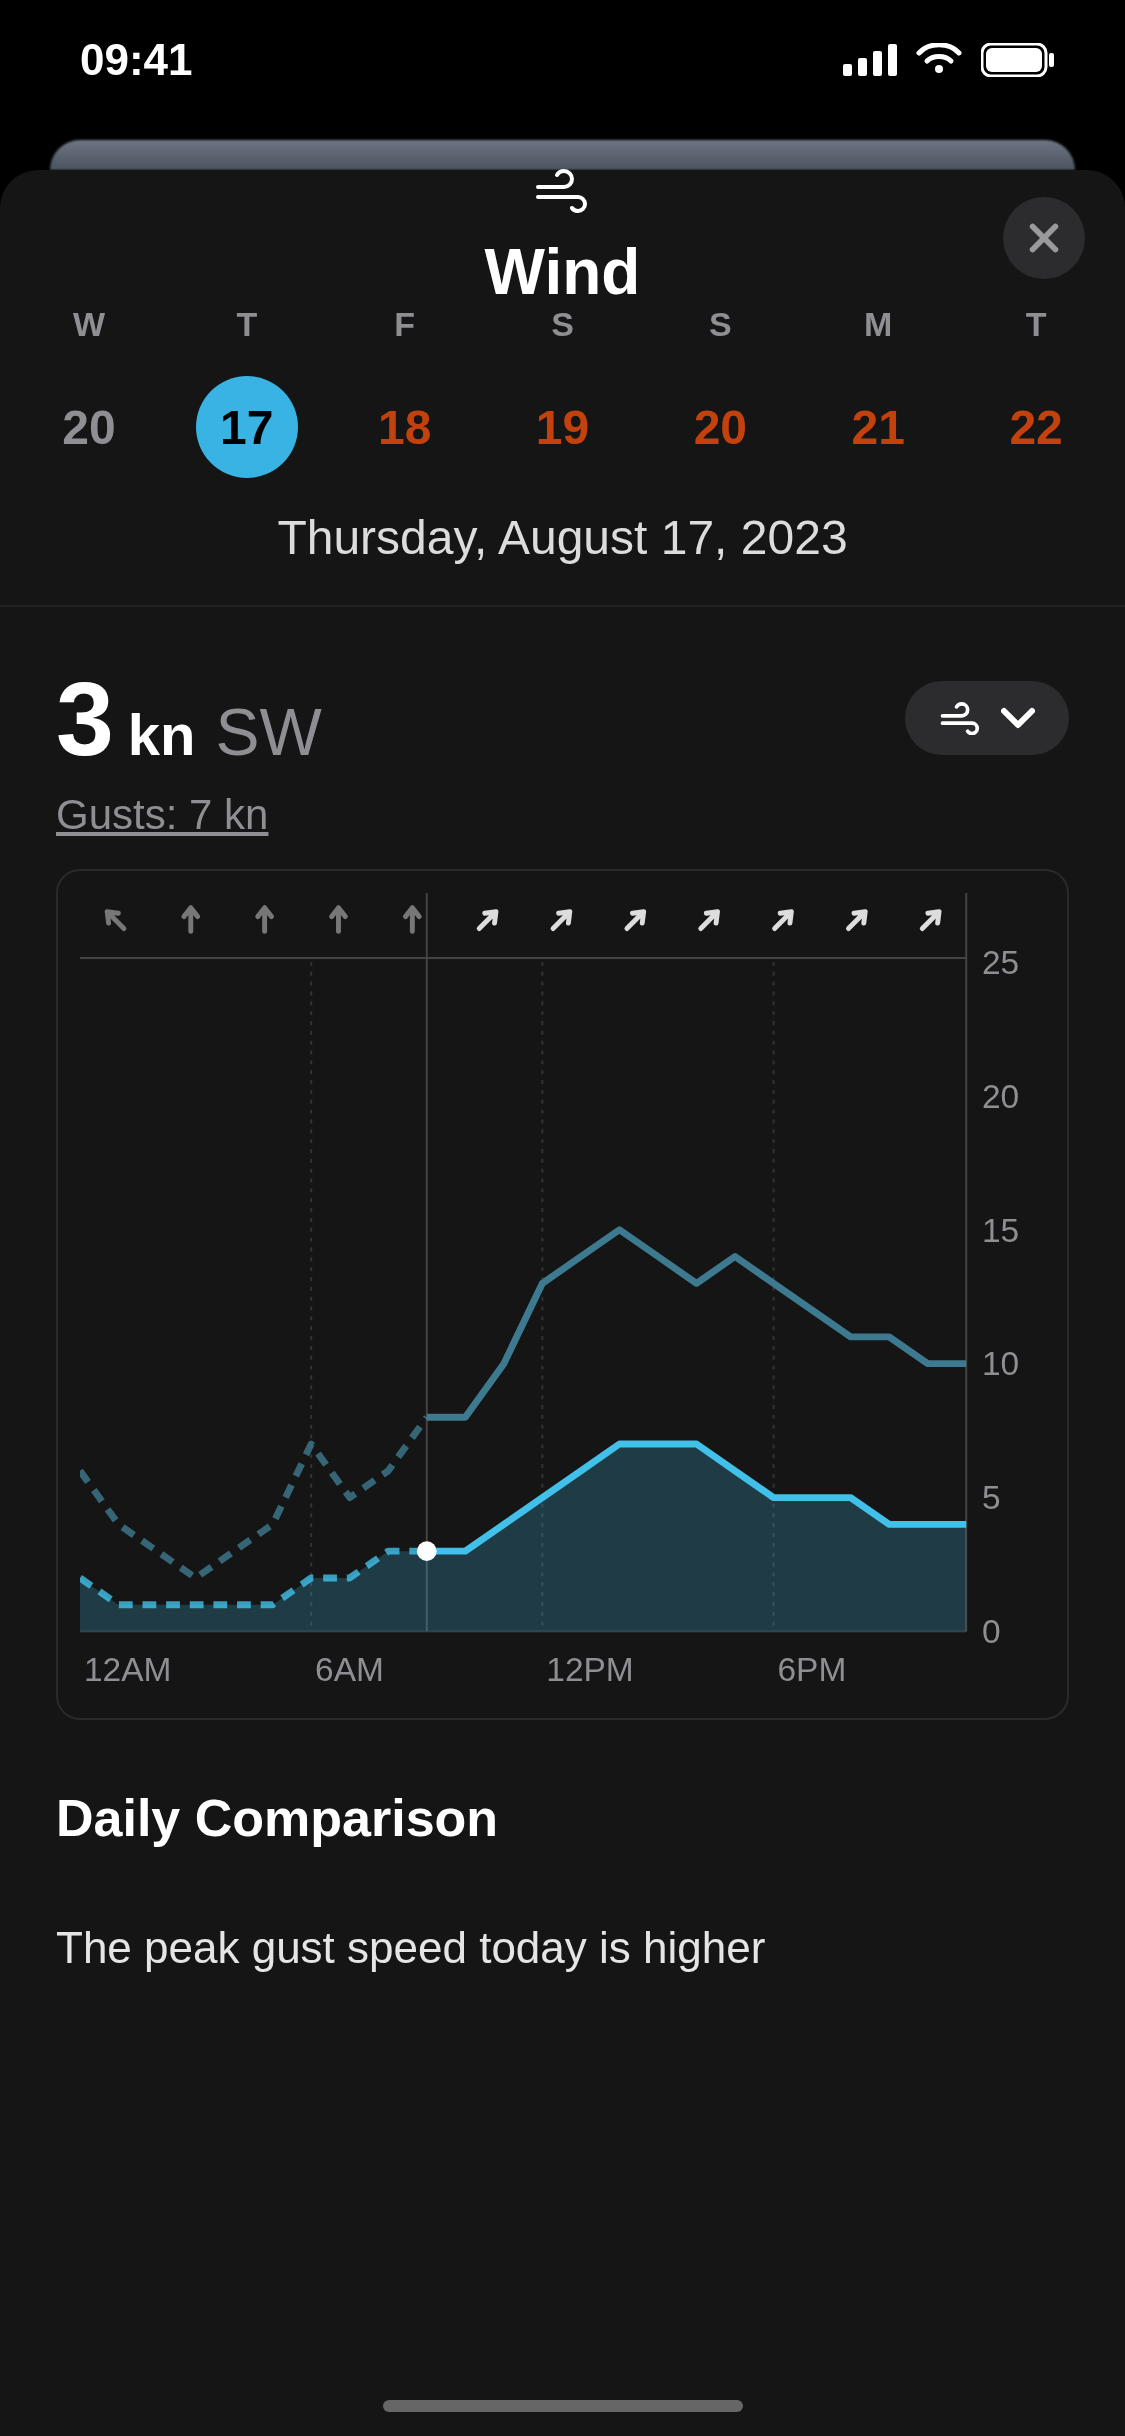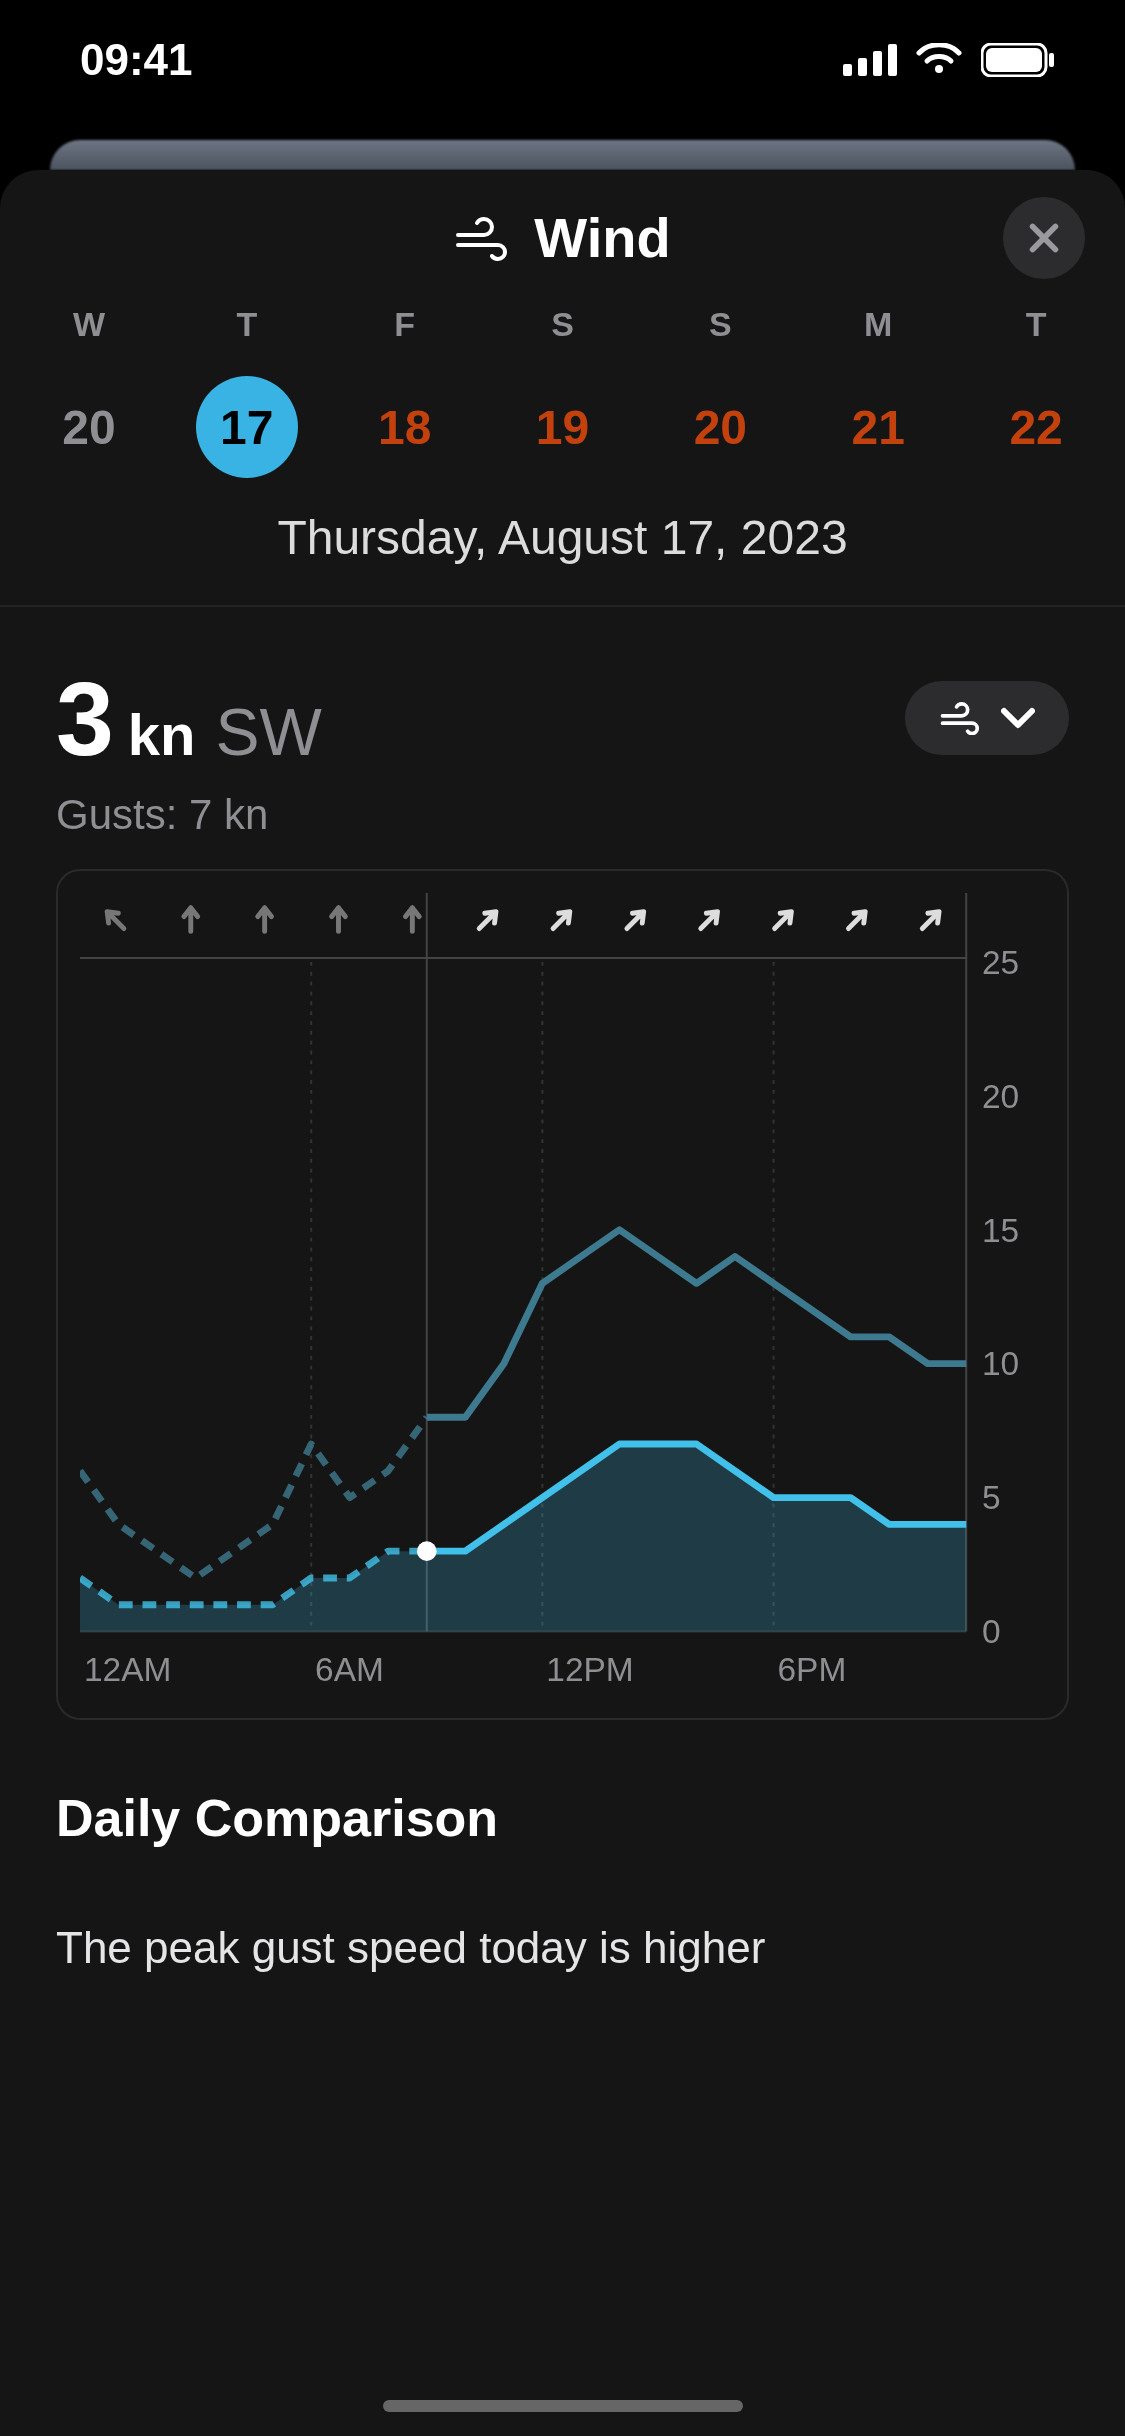--- a/index.html
+++ b/index.html
@@ -47,21 +47,21 @@
   
   .sheet-header {
     height: 135px;
     display: flex;
     align-items: center;
     justify-content: center;
     position: relative;
   }
   .sheet-title {
     display: flex; align-items: center; gap: 22px;
-    font-size: 56px; font-weight: 700;
+    font-size: 64px; font-weight: 700; flex-direction: column;
   }
   .close-btn {
     position: absolute; right: 40px; top: 50%; transform: translateY(-50%);
     width: 82px; height: 82px; border-radius: 50%;
     background: #2c2c2e;
     display: flex; align-items: center; justify-content: center;
     cursor: pointer;
   }
   .close-btn svg { width: 38px; height: 38px; }
 
@@ -111,21 +111,21 @@
   .toolbar-btn {
     margin-top: 14px;
     display: flex; align-items: center; gap: 18px;
     padding: 20px 34px;
     background: #2c2c2e; border-radius: 50px;
     cursor: pointer;
   }
   .toolbar-btn svg { display: block; }
   .gusts-line {
     padding: 6px 76px 30px 56px;
-    font-size: 42px; color: #8e8e93;
+    font-size: 42px; color: #8e8e93; text-decoration: underline;
   }
 
   
   .chart-card {
     margin: 0 56px;
     border: 2px solid #2a2a2a;
     border-radius: 24px;
     padding: 22px 22px 18px 22px;
   }
   .chart-svg { display: block; width: 100%; }

